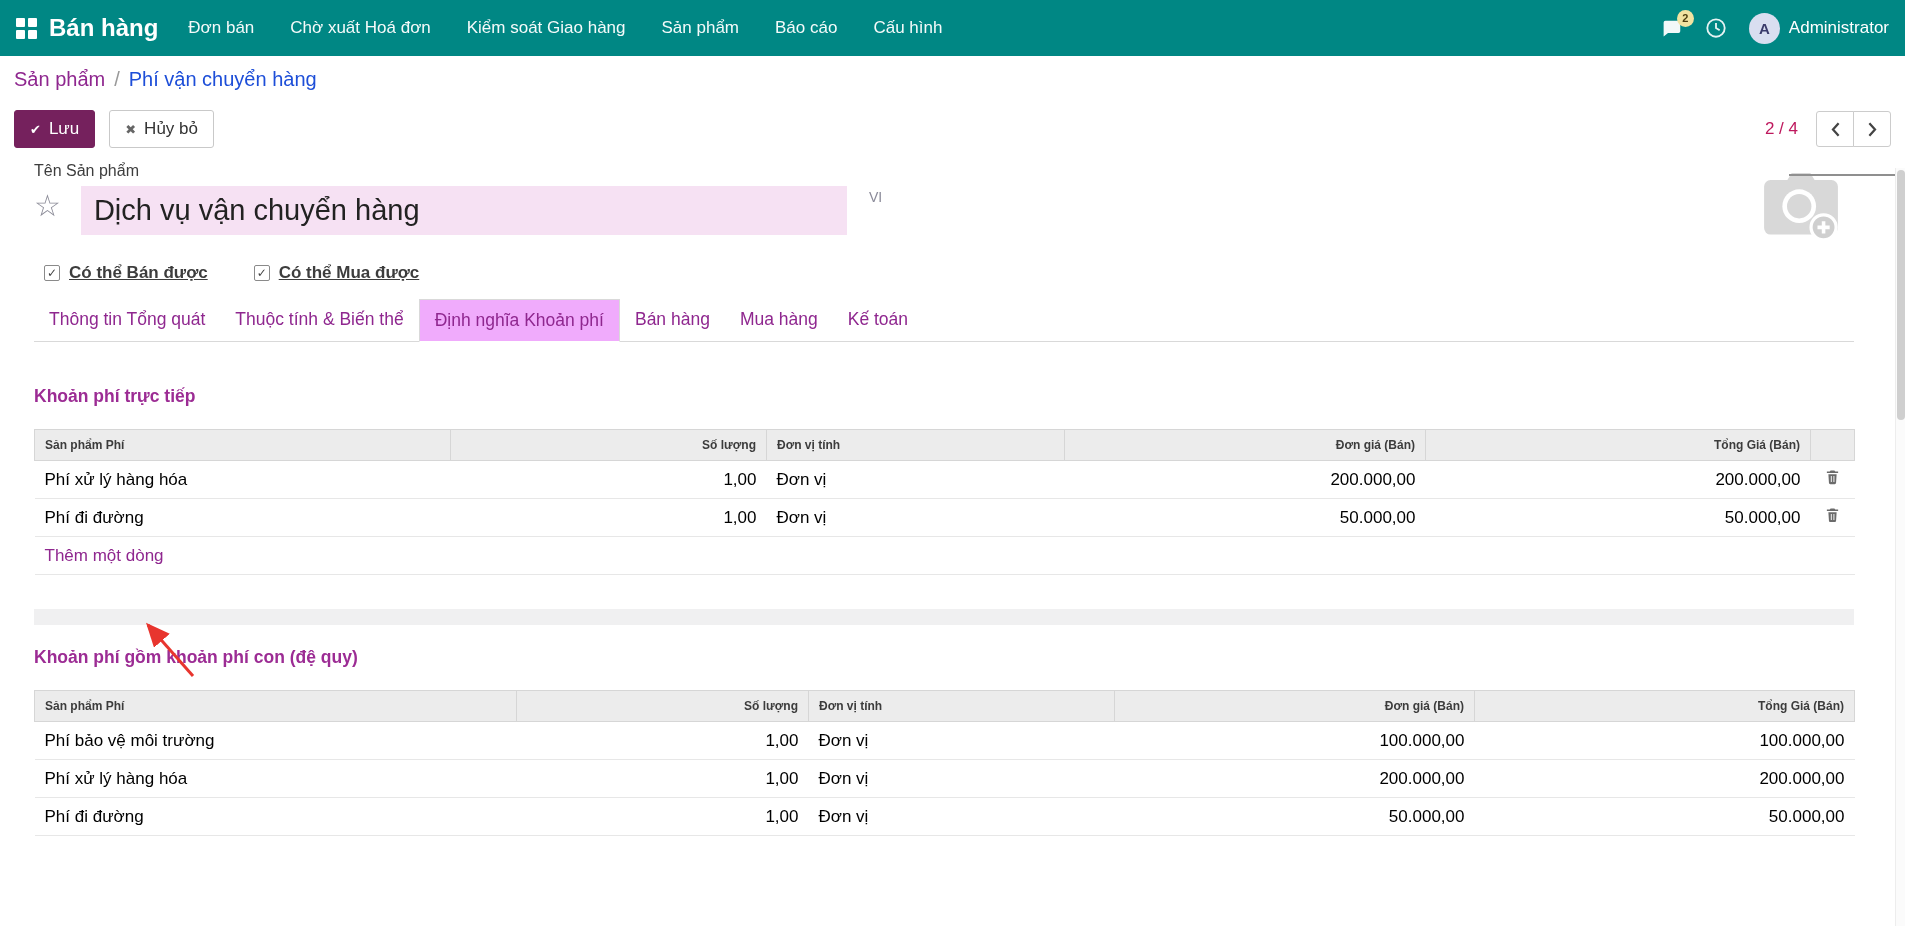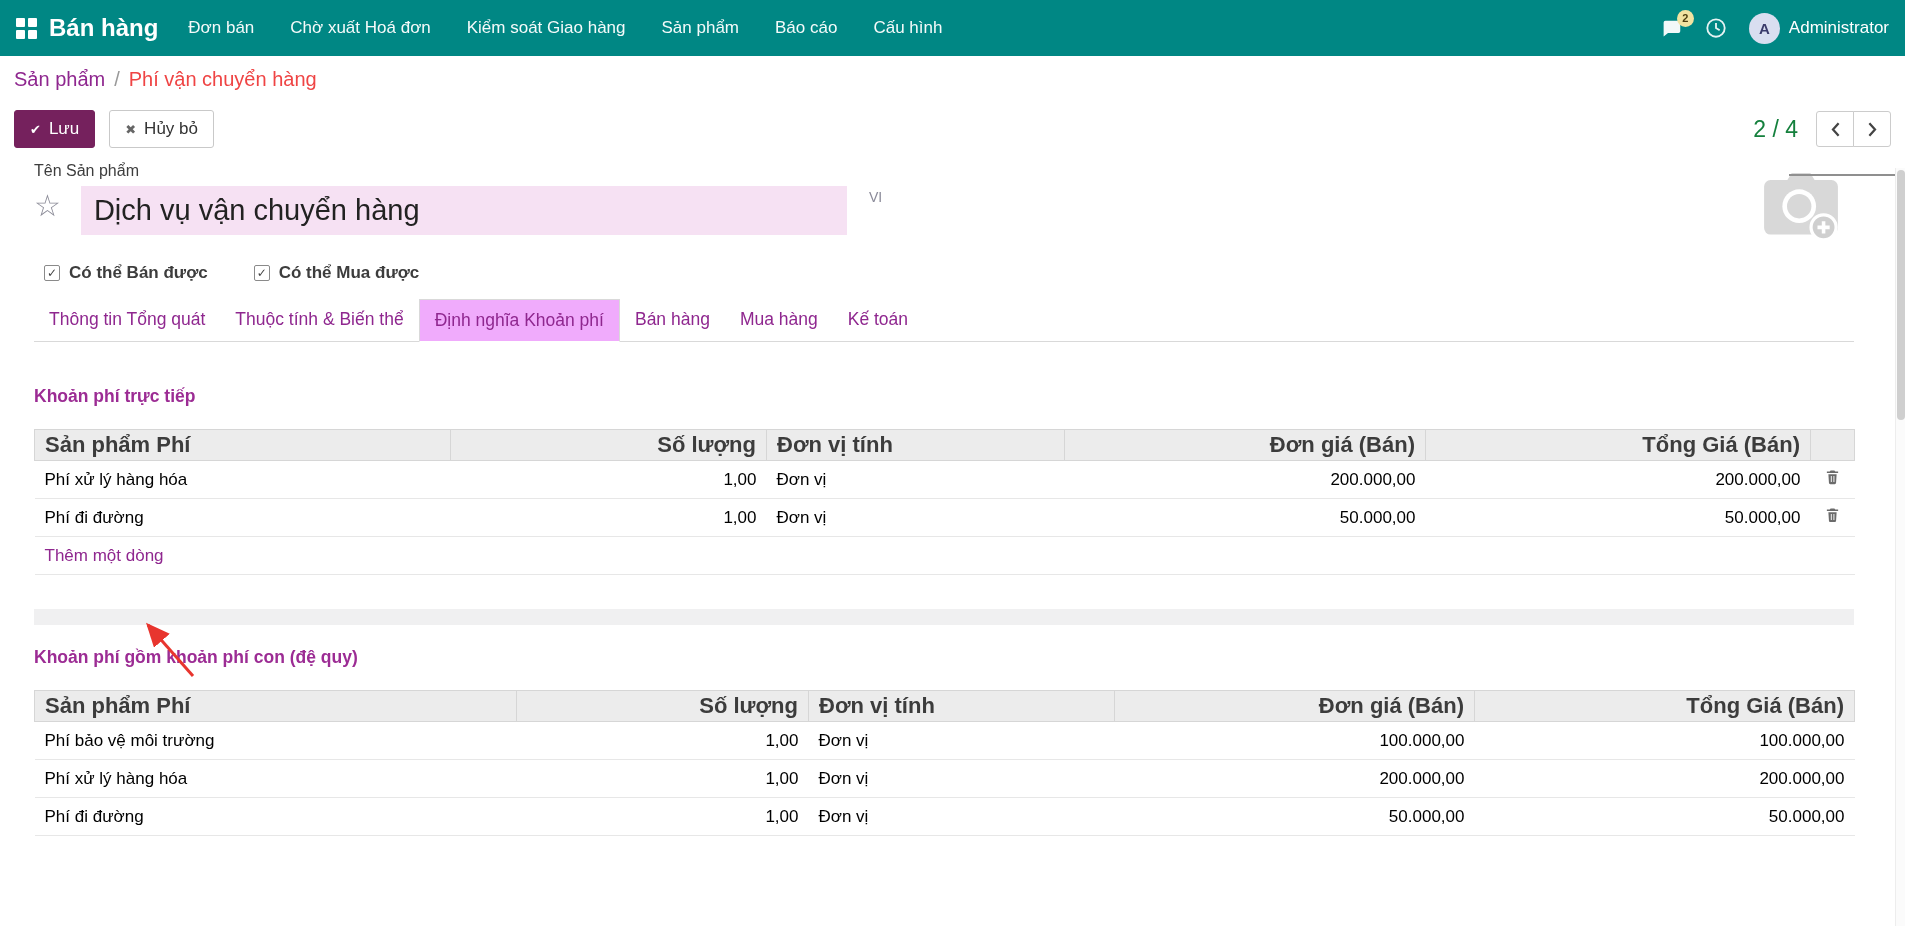--- a/index.html
+++ b/index.html
@@ -23,34 +23,34 @@
     display:flex; align-items:center; justify-content:center; padding:0 4px; }
   .user { display:flex; align-items:center; gap:9px; cursor:pointer; }
   .avatar { width:31px; height:31px; border-radius:50%; background:#d9def0; color:#3b3b6b;
     font-size:15px; font-weight:700; display:flex; align-items:center; justify-content:center; }
 
   
   .breadcrumb-row { height:46px; display:flex; align-items:center; padding-left:14px;
     font-size:20px; gap:9px; }
   .bc-parent { color:#8f278f; cursor:pointer; }
   .bc-sep { color:#999; }
-  .bc-current { color:#ef4444; }
+  .bc-current { color:#1d4ed8; }
 
   
   .control-row { height:54px; display:flex; align-items:center; justify-content:space-between;
     padding:0 14px; }
   .cp-left { display:flex; gap:14px; }
   .btn { display:flex; align-items:center; gap:8px; font-size:17px; border-radius:3px;
     padding:8px 15px; cursor:pointer; font-family:inherit; }
   .btn-primary { background:#75215d; border:1px solid #75215d; color:#fff; }
   .btn-default { background:#fff; border:1px solid #c9c9c9; color:#333; }
   .btn .ic { font-size:13px; }
   .btn-default .ic { color:#666; }
   .pager { display:flex; align-items:center; gap:18px; }
-  .pager-count { color:#15803d; font-size:23px; cursor:pointer; }
+  .pager-count { color:#be185d; font-size:17px; cursor:pointer; }
   .pager-btns { display:flex; }
   .pager-btn { width:38px; height:36px; background:#fff; border:1px solid #ccc;
     display:flex; align-items:center; justify-content:center; cursor:pointer; }
   .pager-btn.prev { border-radius:3px 0 0 3px; }
   .pager-btn.next { border-radius:0 3px 3px 0; margin-left:-1px; }
 
   
   .action-row { height:50px; padding:8px 0 0 16px; }
   .btn-small { font-size:16px; padding:6px 13px; background:#fff; border:1px solid #c9c9c9;
     border-radius:3px; color:#333; cursor:pointer; font-family:inherit; }
@@ -63,32 +63,32 @@
     cursor:pointer; background:none; border:none; }
   .name-input { width:766px; height:49px; background:#f6e1f3; font-size:29px; color:#222;
     padding:0 13px; display:flex; align-items:center; cursor:text; white-space:nowrap; }
   .vi-badge { font-size:14px; font-weight:500; color:#8a8a99; margin-left:22px; margin-top:3px;
     cursor:pointer; background:none; border:none; font-family:inherit; }
 
   .checkbox-row { display:flex; gap:46px; margin-top:28px; margin-left:10px; }
   .cb { display:flex; align-items:center; gap:9px; cursor:pointer; }
   .cb-box { width:16px; height:16px; border:1px solid #8a8a8a; border-radius:2px; background:#fff;
     display:flex; align-items:center; justify-content:center; font-size:12px; color:#444; }
-  .cb-label { font-weight:700; font-size:17px; color:#3d3d3d; }
+  .cb-label { font-weight:700; font-size:17px; color:#3d3d3d;text-decoration:underline; }
 
   .tabs { display:flex; margin-top:16px; border-bottom:1px solid #d9d9d9; }
   .tab { padding:10px 15px; font-size:17.5px; color:#8f278f; cursor:pointer; white-space:nowrap; }
   .tab.active { background:#f0abfc; border:1px solid #d9d9d9; border-bottom:1px solid #fff;
     margin-bottom:-1px; }
 
   .section-title { margin-top:44px; font-size:17.5px; font-weight:700; color:#9c2c94; }
   .section-title.second { margin-top:22px; }
 
   table.fees { width:1820px; border-collapse:collapse; margin-top:22px; table-layout:fixed; }
-  .fees th { background:#ececec; border:1px solid #d6d6d6; font-size:22px; font-weight:700;
+  .fees th { background:#ececec; border:1px solid #d6d6d6; font-size:12px; font-weight:700;
     color:#3c3c3c; height:31px; padding:0 10px; text-align:left; cursor:pointer;
     overflow:hidden; white-space:nowrap; }
   .fees th.num { text-align:right; }
   .fees td { font-size:17px; color:#000000; height:38px; padding:0 10px;
     border-bottom:1px solid #e7e7e7; overflow:hidden; white-space:nowrap; cursor:pointer; }
   .fees td.num { text-align:right; }
   .fees td.trash-cell { text-align:center; padding:0 6px; }
   .trash-btn { background:none; border:none; cursor:pointer; line-height:0; }
   .add-line td { color:#8f278f; }
 

